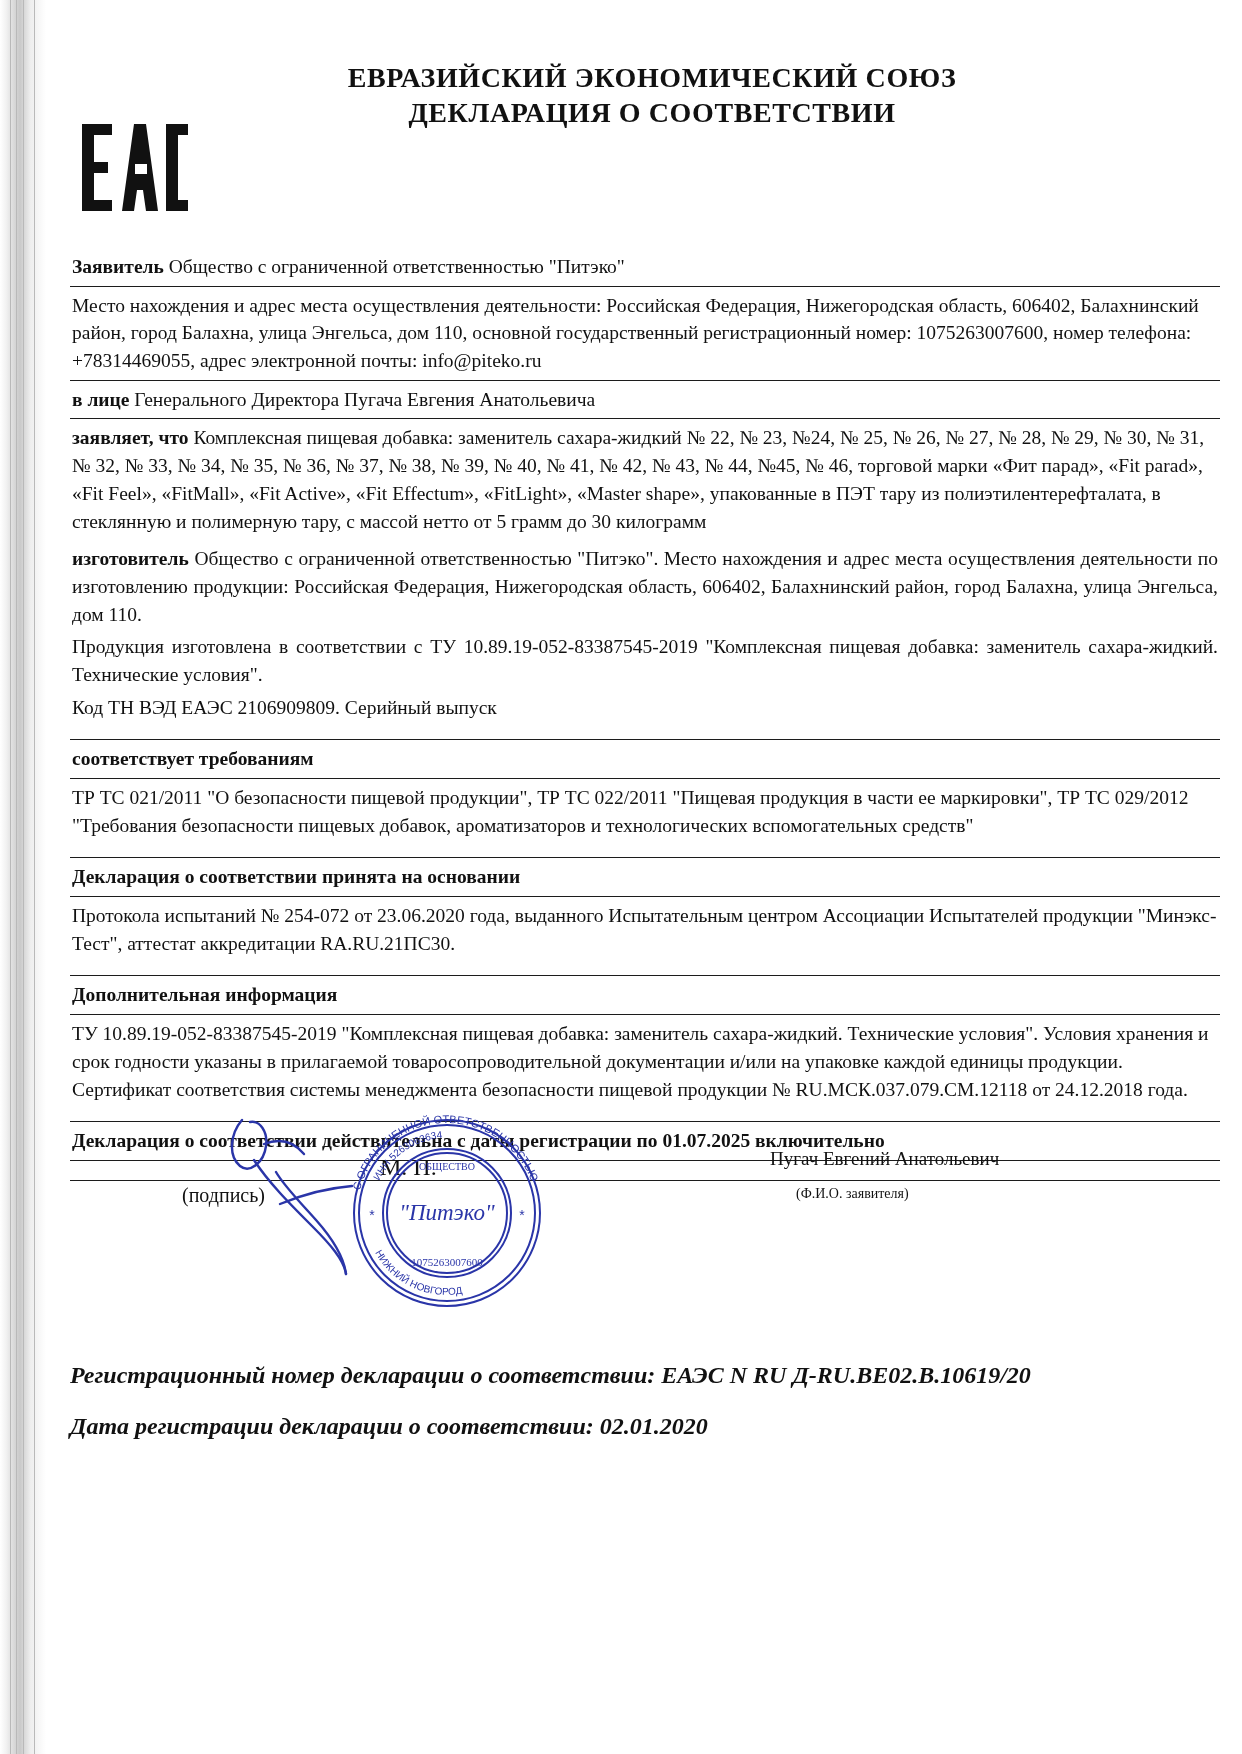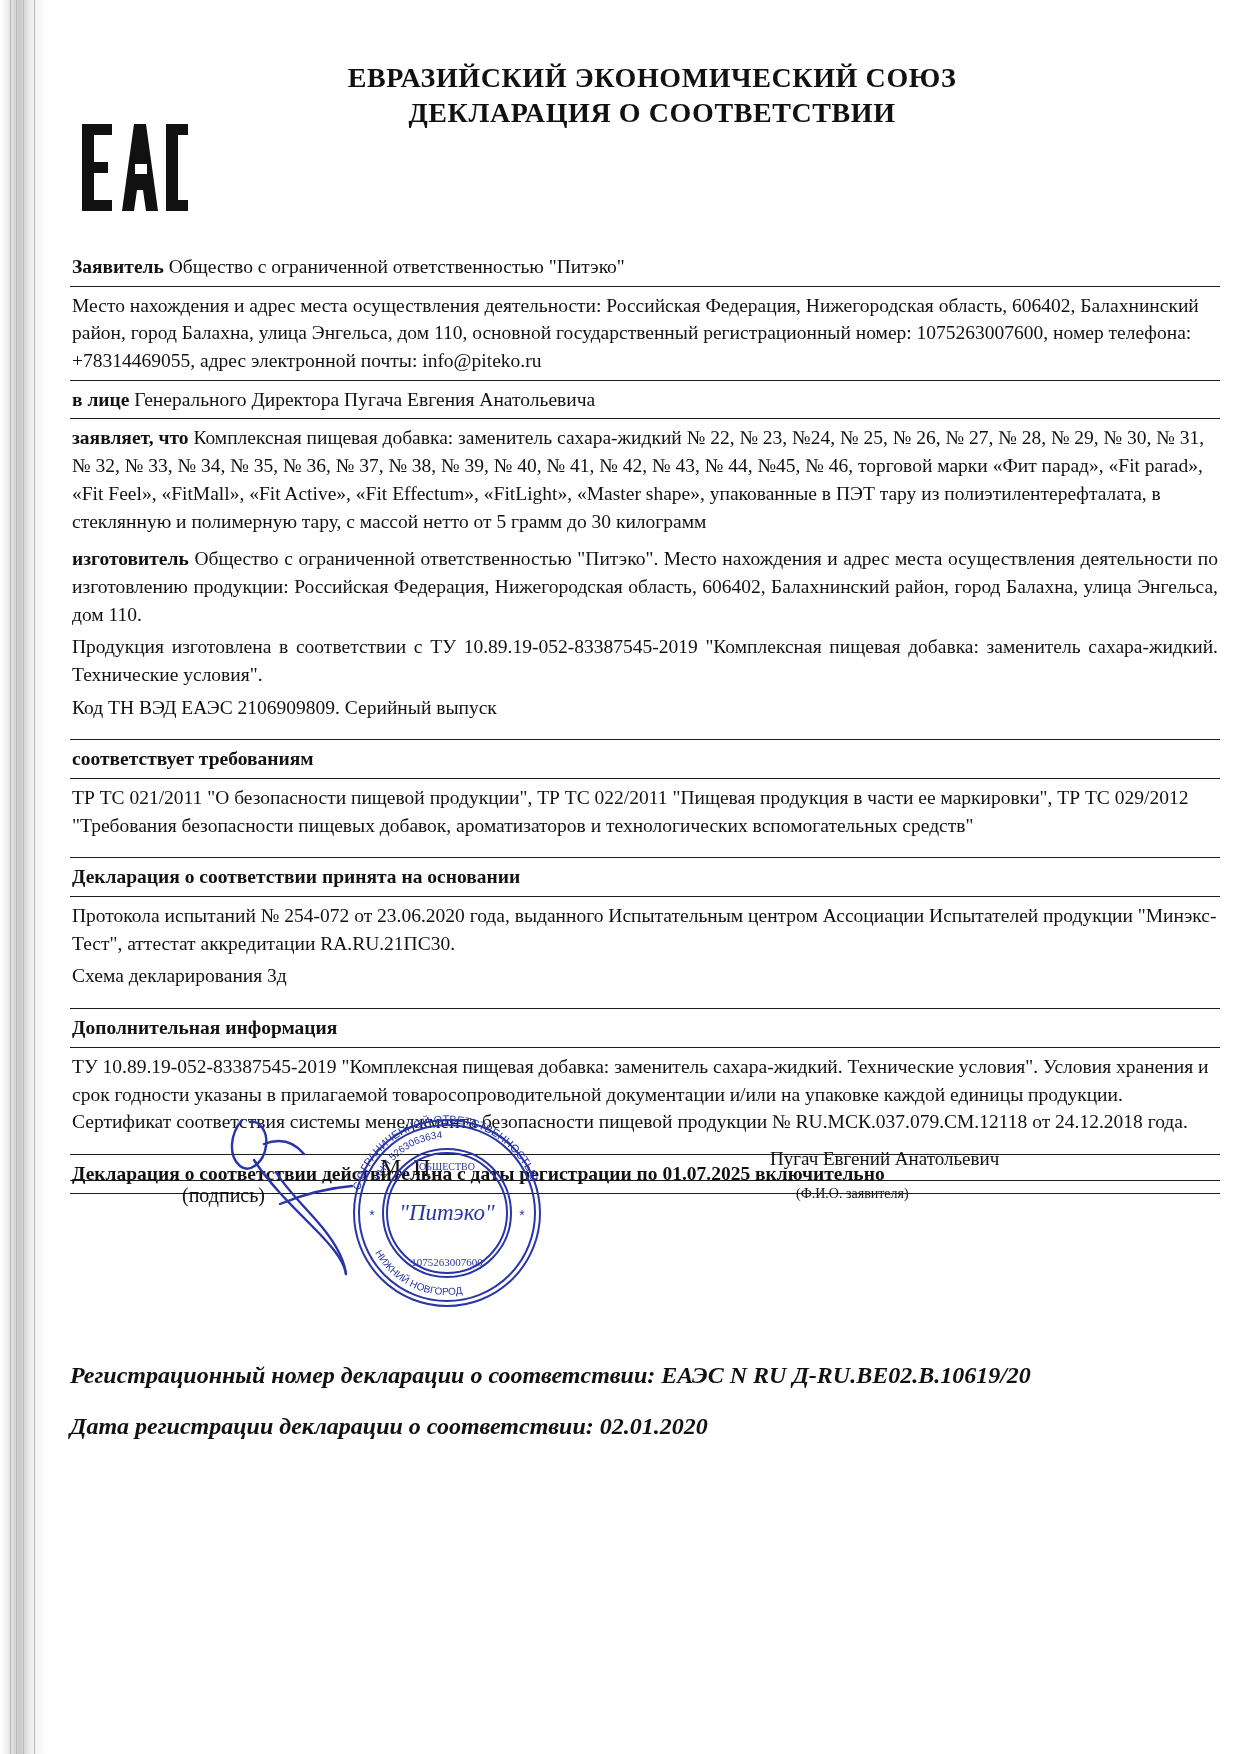--- a/index.html
+++ b/index.html
@@ -215,21 +215,20 @@
       <div class="row" style="padding-top:0">Код ТН ВЭД ЕАЭС 2106909809. Серийный выпуск</div>
 
       <div class="row rule b">соответствует требованиям</div>
 
       <div class="row rule">ТР ТС 021/2011 "О безопасности пищевой продукции", ТР ТС 022/2011 "Пищевая продукция в части ее маркировки", ТР ТС 029/2012 "Требования безопасности пищевых добавок, ароматизаторов и технологических вспомогательных средств"</div>
 
       <div class="row rule b">Декларация о соответствии принята на основании</div>
 
       <div class="row rule">Протокола испытаний № 254-072 от 23.06.2020 года, выданного Испытательным центром Ассоциации Испытателей продукции "Минэкс-Тест",  аттестат аккредитации RA.RU.21ПС30.</div>
 
-      <div class="row" style="padding-top:0">Схема декларирования 3д</div>
 
       <div class="row rule b">Дополнительная информация</div>
 
       <div class="row rule">ТУ 10.89.19-052-83387545-2019 "Комплексная пищевая добавка: заменитель сахара-жидкий. Технические условия".  Условия хранения и срок годности указаны  в прилагаемой товаросопроводительной документации и/или на упаковке каждой единицы продукции. Сертификат соответствия системы менеджмента безопасности пищевой продукции № RU.МСК.037.079.СМ.12118 от 24.12.2018 года.</div>
 
       <div class="row rule b">Декларация о соответствии  действительна с даты регистрации по 01.07.2025 включительно</div>
       <div class="rule" style="height:0"></div>
     </div>
 
     <div class="sig-area">

